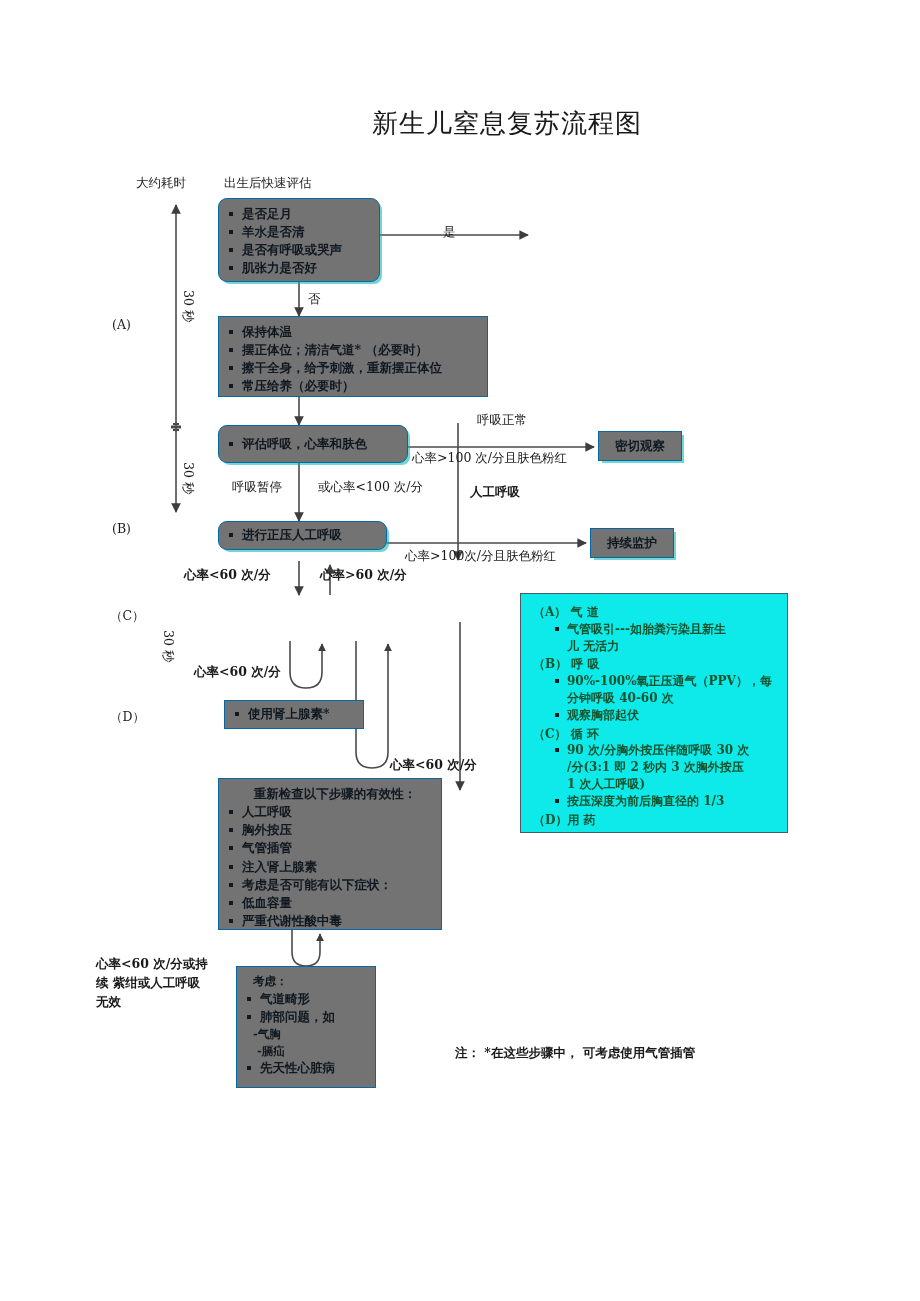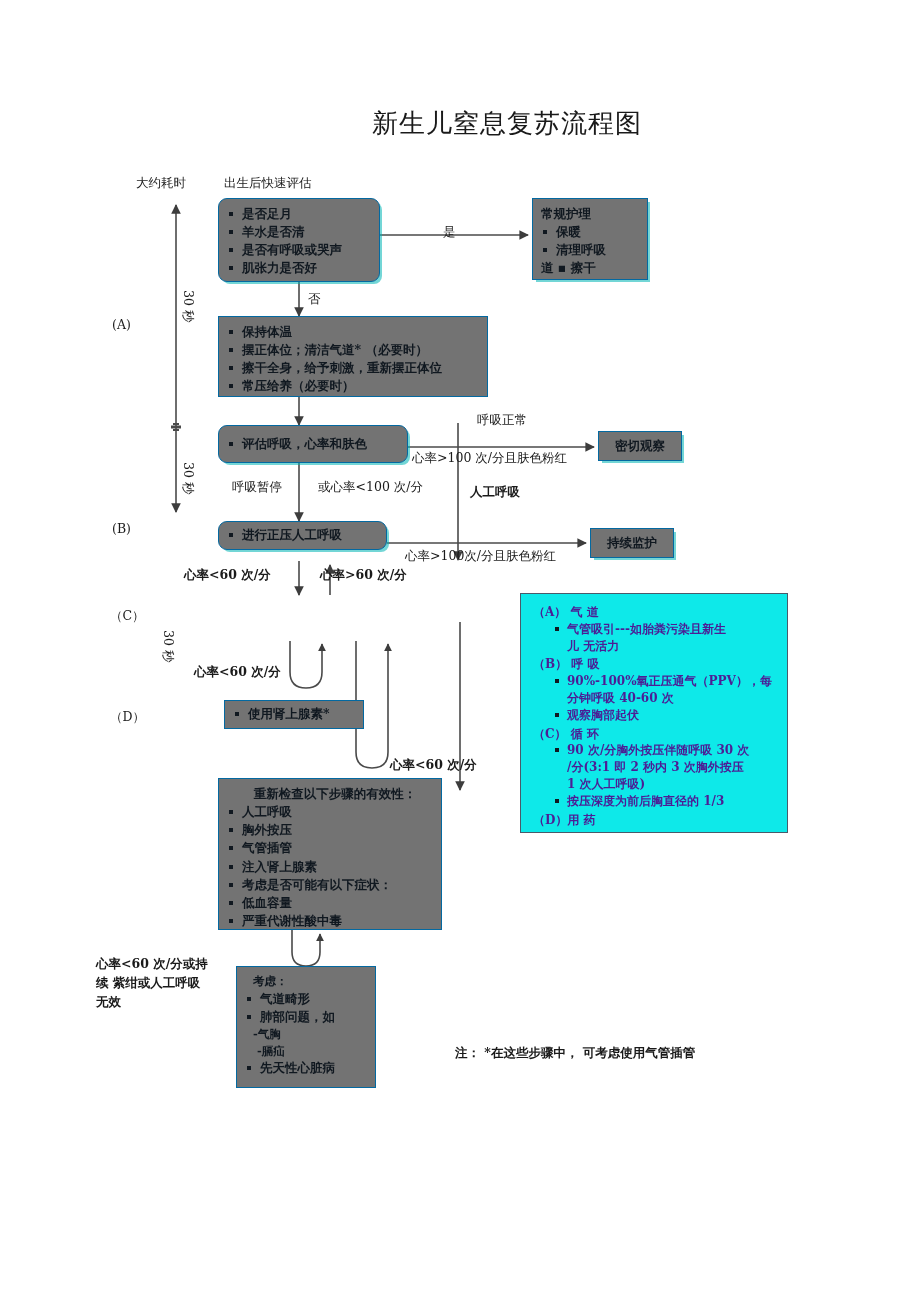--- a/index.html
+++ b/index.html
@@ -55,21 +55,21 @@
   .rot{
     transform:rotate(90deg);
     transform-origin:left top;
     white-space:nowrap;
   }
 
   
   .legend{
     background:#0ee9e9;border:1px solid #4a5a6a;box-sizing:border-box;
     font-family:"DejaVu Serif","Liberation Serif",serif;
-    font-weight:bold;font-size:12px;line-height:1.4;color:#4c1d95;
+    font-weight:bold;font-size:12px;line-height:1.4;color:#14532d;
     padding:10px 10px 24px 12px;
   }
   .legend .grp{margin-bottom:1px;}
   .legend .ghead{display:block;}
   .legend ul{margin:0 0 2px 0;padding:0 0 0 22px;list-style:none;}
   .legend li{position:relative;padding-left:12px;}
   .legend li:before{
     content:"";position:absolute;left:0;top:6px;width:4px;height:4px;background:#101820;
   }
   svg{position:absolute;left:0;top:0;pointer-events:none;}
@@ -140,28 +140,20 @@
 
   <div class="abs box round shadow" style="left:218px;top:198px;width:162px;height:84px;">
     <ul>
       <li>是否足月</li>
       <li>羊水是否清</li>
       <li>是否有呼吸或哭声</li>
       <li>肌张力是否好</li>
     </ul>
   </div>
 
-  <div class="abs box shadow" style="left:532px;top:198px;width:116px;height:82px;">
-    <div class="plain">常规护理</div>
-    <ul>
-      <li>保暖</li>
-      <li>清理呼吸</li>
-    </ul>
-    <div class="plain">道 ▪ 擦干</div>
-  </div>
 
   <div class="abs lbl" style="left:443px;top:224px;">是</div>
   <div class="abs lbl" style="left:308px;top:291px;">否</div>
 
   <div class="abs box round shadow" style="left:218px;top:425px;width:190px;height:38px;
        display:flex;align-items:center;">
     <ul style="width:100%;">
       <li>评估呼吸，心率和肤色</li>
     </ul>
   </div>

